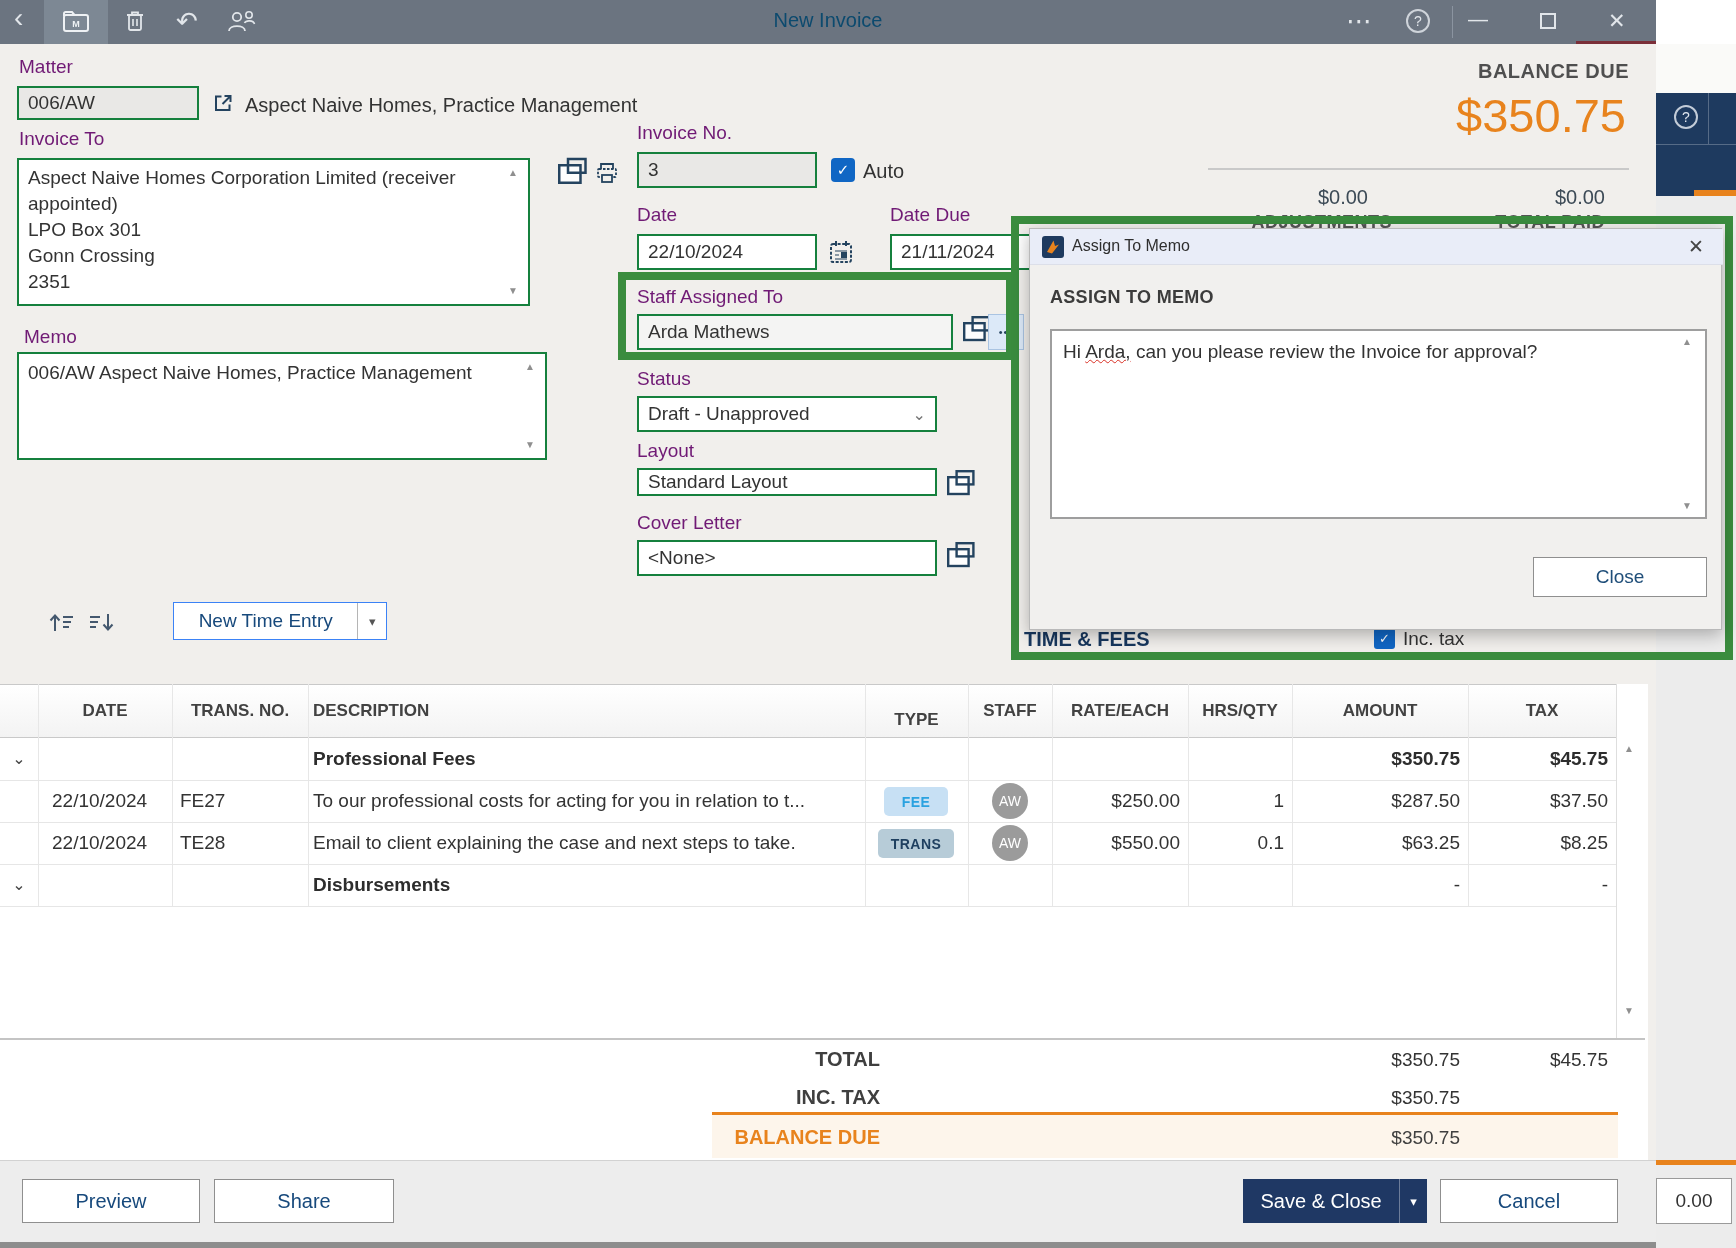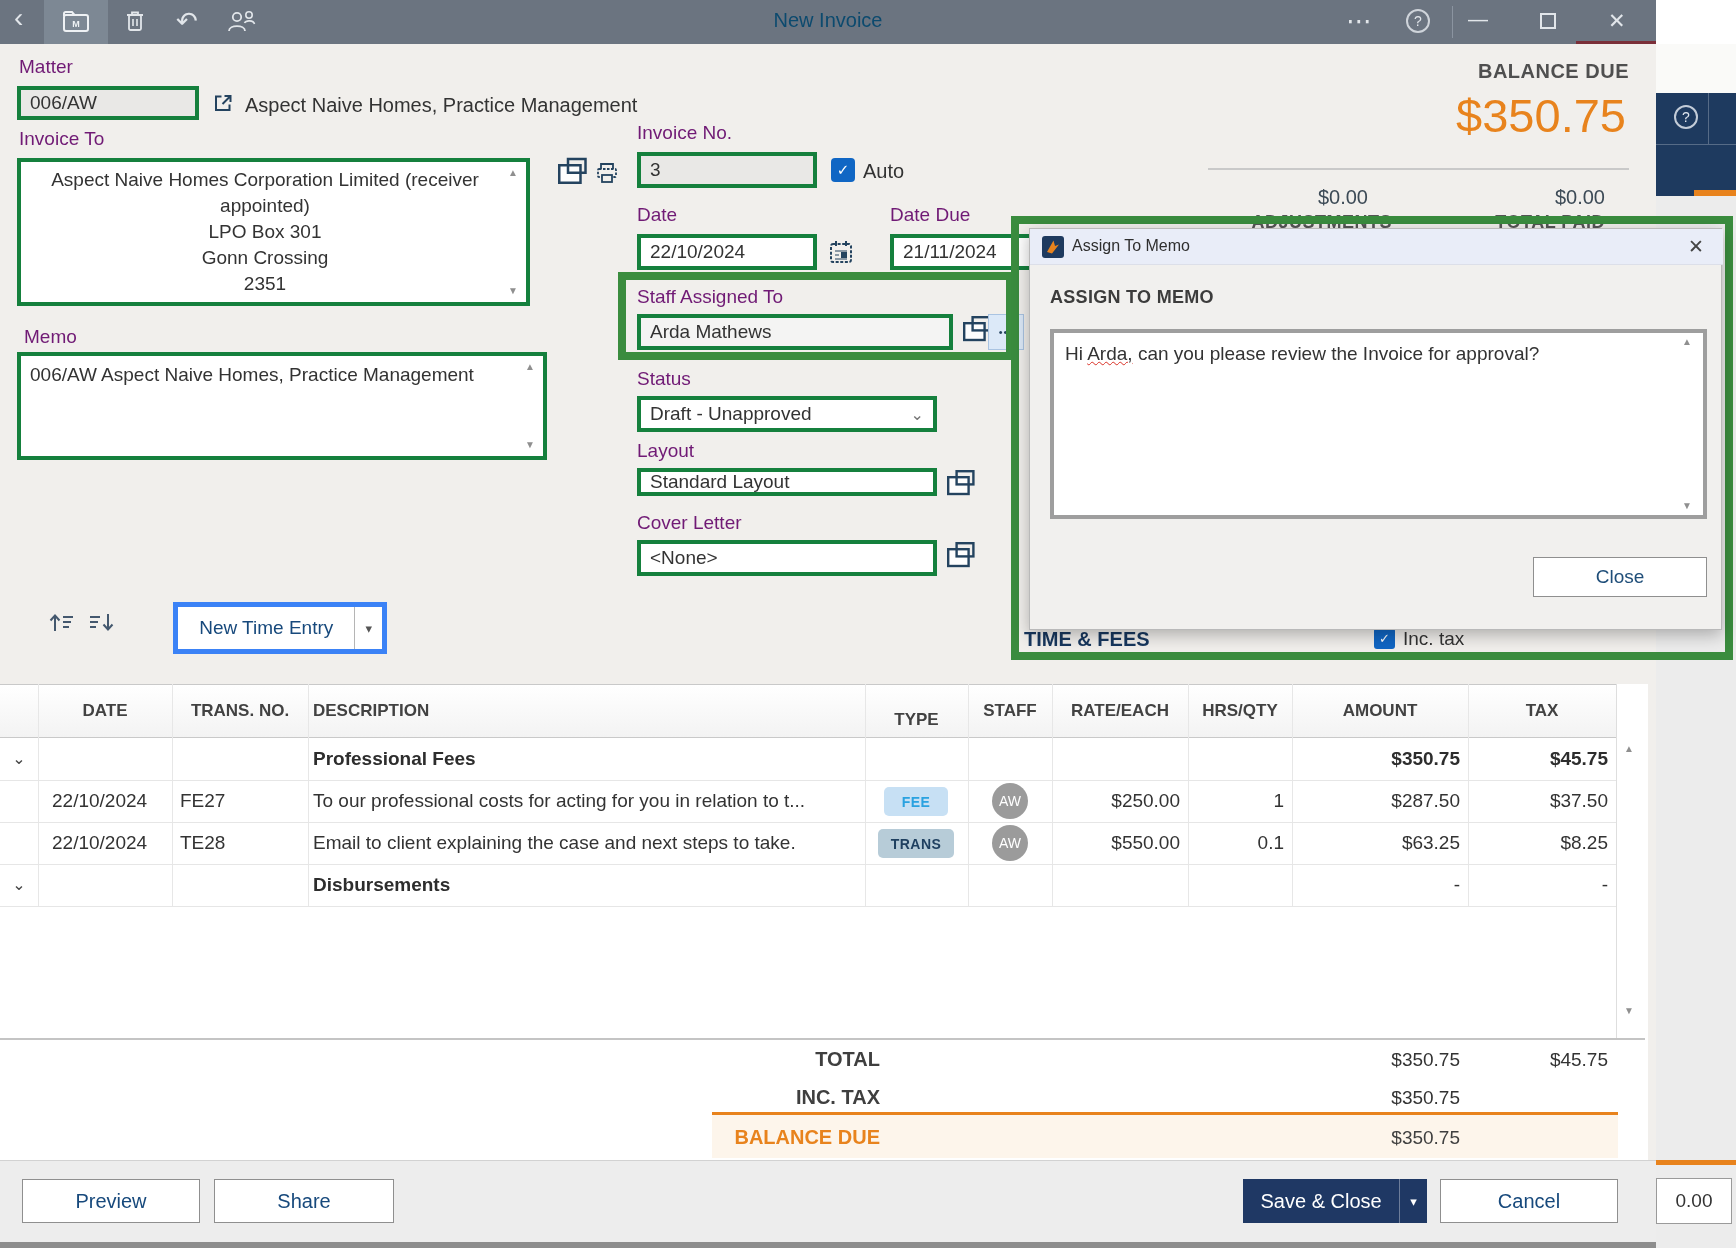--- a/index.html
+++ b/index.html
@@ -1,20 +1,20 @@
 <!DOCTYPE html>
 <html><head>
 <meta charset="utf-8">
 <style>
   html,body{margin:0;padding:0;background:#d8d8d8;}
   .stage{position:relative;width:1736px;height:1248px;background:#ececec;
          font-family:"Liberation Sans","DejaVu Sans",sans-serif;color:#333;overflow:hidden;}
   .abs{position:absolute;box-sizing:border-box;}
   .lbl{font-size:19px;color:#701a75;}
-  .field{background:#fff;border:4px solid #15803d;font-size:19px;color:#333;
+  .field{background:#fff;border:2px solid #15803d;font-size:19px;color:#333;
          display:flex;align-items:center;padding:0 9px;box-sizing:border-box;}
   .field-gray{background:#e9e8e6;}
   .num{font-size:19px;color:#333;text-align:right;}
   .btn{display:flex;align-items:center;justify-content:center;background:#fff;
        border:1px solid #8f8f8f;color:#17497c;font-size:20px;box-sizing:border-box;cursor:default;}
   .hline{background:#c9c9c9;}
   .vgrid{background:#e7e7e7;width:1px;}
   .hdr{font-size:17px;font-weight:bold;color:#424242;}
   .cellc{display:flex;align-items:center;justify-content:center;}
   .badge{display:flex;align-items:center;justify-content:center;border-radius:5px;
@@ -99,21 +99,21 @@
   <div class="abs" style="right:107px;top:60px;font-size:20px;font-weight:600;color:#4f4f4f;letter-spacing:.5px;">BALANCE DUE</div>
   <div class="abs" style="right:110px;top:88px;font-size:47px;color:#e8831d;">$350.75</div>
   <div class="abs hline" style="left:1208px;top:168px;width:421px;height:2px;"></div>
   <div class="abs" style="right:368px;top:186px;font-size:20px;color:#3c4a56;">$0.00</div>
   <div class="abs" style="right:131px;top:186px;font-size:20px;color:#3c4a56;">$0.00</div>
   <div class="abs" style="right:344px;top:212px;font-size:18px;font-weight:600;color:#555;letter-spacing:.5px;">ADJUSTMENTS</div>
   <div class="abs" style="right:131px;top:212px;font-size:18px;font-weight:600;color:#555;letter-spacing:.5px;">TOTAL PAID</div>
 
   <div class="abs lbl" style="left:19px;top:128px;">Invoice To</div>
   <div class="abs field" style="left:17px;top:158px;width:513px;height:148px;align-items:flex-start;padding:5px 26px 5px 9px;">
-    <span style="white-space:pre-line;line-height:26px;text-align:center;">Aspect Naive Homes Corporation Limited (receiver appointed)
+    <span style="white-space:pre-line;line-height:26px;">Aspect Naive Homes Corporation Limited (receiver appointed)
 LPO Box 301
 Gonn Crossing
  2351</span>
   </div>
   <div class="abs scroll-ar" style="left:508px;top:168px;">▲</div>
   <div class="abs scroll-ar" style="left:508px;top:286px;">▼</div>
   <div class="abs" style="left:558px;top:164px;">
     <span class="win-ic" style="transform:scale(1.25);transform-origin:top left;"></span>
   </div>
   <div class="abs" style="left:594px;top:160px;">
@@ -193,21 +193,21 @@
       <path d="M9,23 V8 M4.5,12.5 L9,7.5 L13.5,12.5" fill="none" stroke="#44586e" stroke-width="2"></path>
       <path d="M17,9 h10 M17,14 h8 M17,19 h6" stroke="#44586e" stroke-width="2"></path>
     </svg>
   </div>
   <div class="abs" style="left:86px;top:608px;">
     <svg width="30" height="28" viewBox="0 0 30 28">
       <path d="M4,9 h10 M4,14 h8 M4,19 h6" stroke="#44586e" stroke-width="2"></path>
       <path d="M22,6 V21 M17.5,16.5 L22,21.5 L26.5,16.5" fill="none" stroke="#44586e" stroke-width="2"></path>
     </svg>
   </div>
-  <div class="abs" style="left:173px;top:602px;width:214px;height:52px;background:#fff;border:5px solid #3b82f6;display:flex;">
+  <div class="abs" style="left:173px;top:602px;width:214px;height:38px;background:#fff;border:1px solid #3b82f6;display:flex;">
     <div style="width:186px;display:flex;align-items:center;justify-content:center;color:#17497c;font-size:19px;">New Time Entry</div>
     <div style="width:28px;border-left:1px solid #b5b5b5;display:flex;align-items:center;justify-content:center;color:#555;font-size:13px;">▾</div>
   </div>
 
   <div class="abs" style="left:1024px;top:628px;font-size:20px;font-weight:bold;color:#17375e;">TIME &amp; FEES</div>
   <div class="abs" style="left:1374px;top:628px;width:21px;height:21px;background:#1066c4;border-radius:3px;
               display:flex;align-items:center;justify-content:center;color:#fff;font-size:13px;font-weight:bold;">✓</div>
   <div class="abs" style="left:1403px;top:628px;font-size:19px;color:#333;">Inc. tax</div>
 
   <div class="abs" style="left:0;top:684px;width:1648px;height:476px;background:#fff;"></div>

